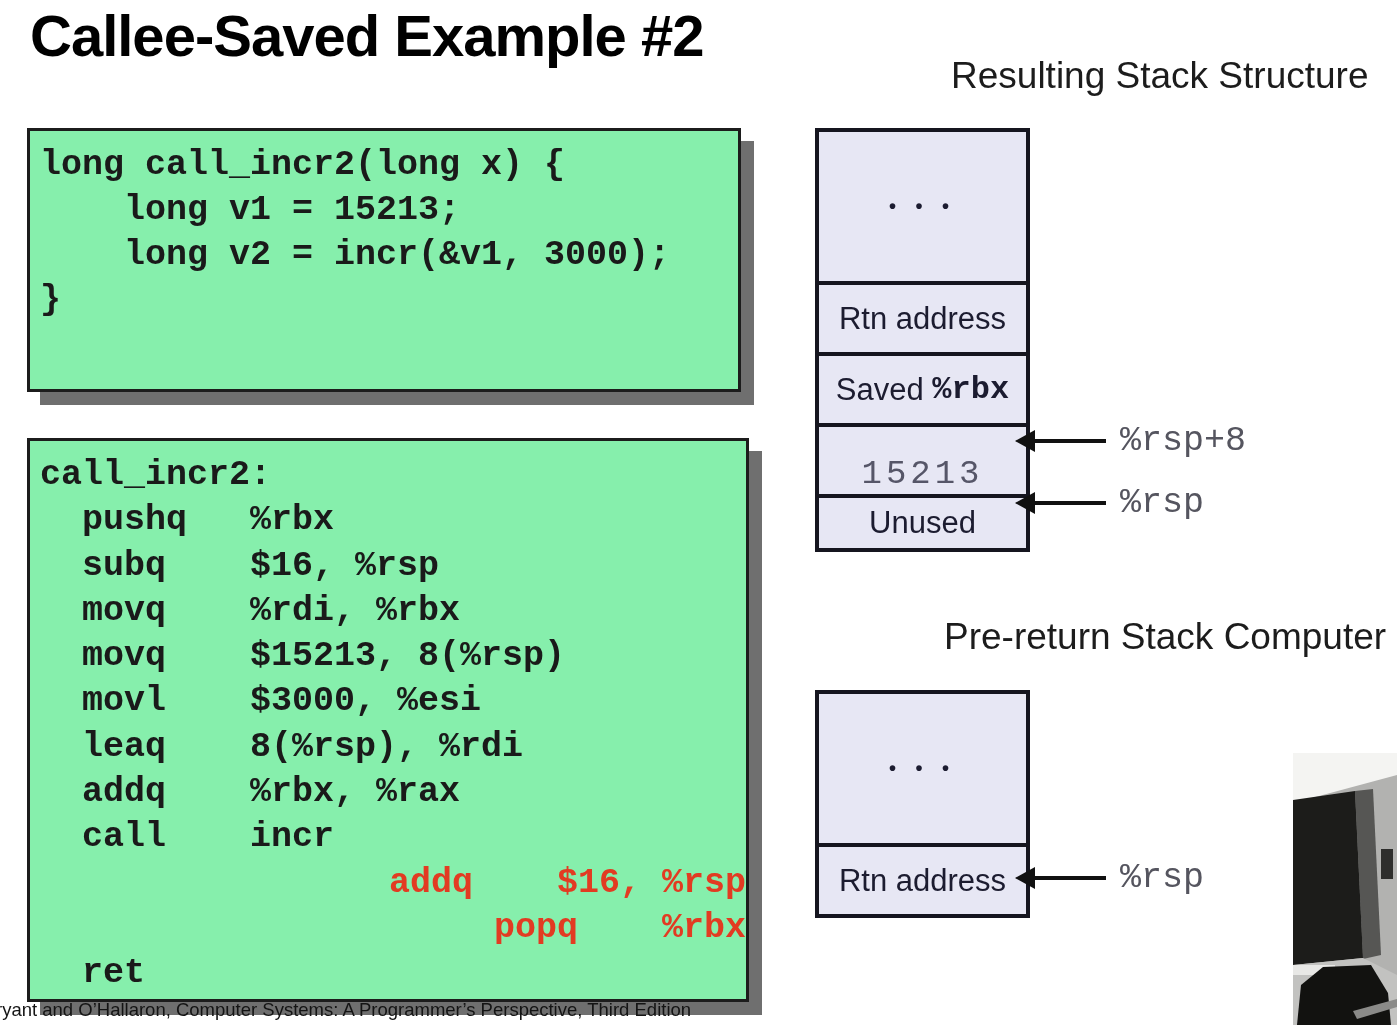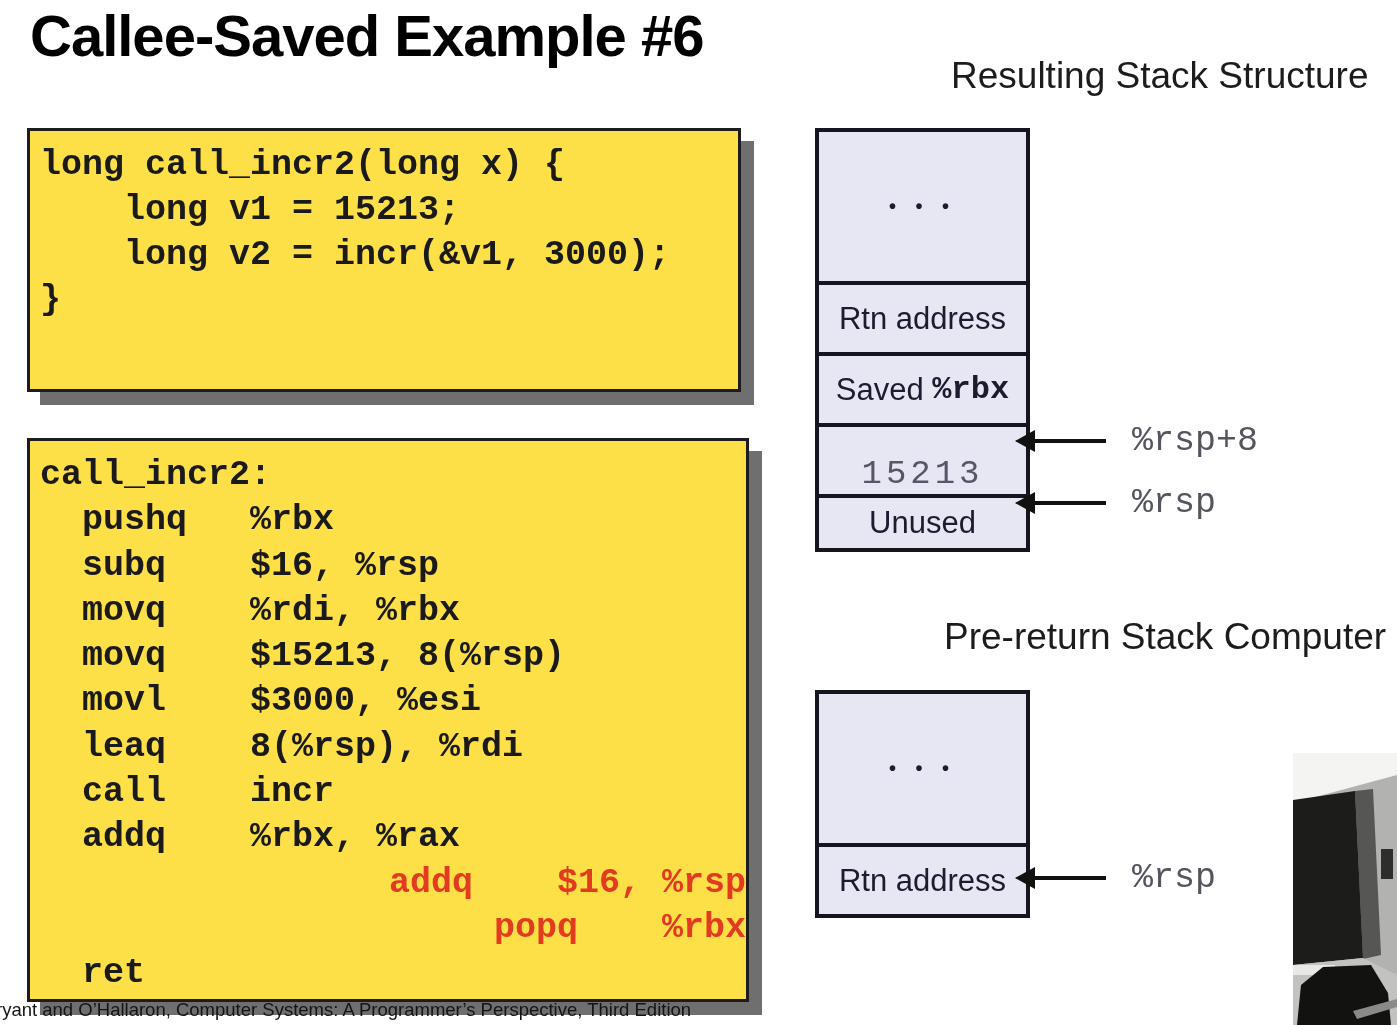--- a/index.html
+++ b/index.html
@@ -10,21 +10,21 @@
 
   
   .slide-title {
     position:absolute; left:30px; top:2px;
     font-size:58px; font-weight:bold; color:#000;
     letter-spacing:-1px; margin:0;
   }
 
   
   .code-box {
-    position:absolute; background:#fde047; border:3px solid #1c1c1c;
+    position:absolute; background:#86efac; border:3px solid #1c1c1c;
     box-shadow:13px 13px 0 #6f6f6f; box-sizing:border-box;
   }
   .c-code  { left:27px; top:128px; width:714px; height:264px; padding:12px 0 0 10px; }
   .asm-code{ left:27px; top:438px; width:722px; height:564px; padding:12px 0 16px 10px; }
   .code-line {
     font-family:"Liberation Mono", monospace; font-weight:bold;
     font-size:35px; line-height:45px; white-space:pre; color:#1a1a1a;
   }
   .asm-code .code-line { line-height:45.3px; }
   .code-line.hl { color:#e23b22;text-align:right; }
@@ -59,58 +59,58 @@
   .p-rsp8     { left:1034px; top:441px; }
   .p-rsp-res  { left:1034px; top:503px; }
   .p-rsp-pre  { left:1034px; top:878px; }
   .arrow { position:relative; width:72px; height:4px; background:#111; flex:none; }
   .arrow::before {
     content:""; position:absolute; left:-19px; top:-9px;
     border-top:11px solid transparent; border-bottom:11px solid transparent;
     border-right:20px solid #111;
   }
   .ptr-label {
-    margin-left:26px; font-family:"Liberation Mono", monospace;
+    margin-left:14px; font-family:"Liberation Mono", monospace;
     font-size:35px; color:#55555f; white-space:nowrap;
   }
 
   
   .footer {
     position:absolute; left:-4px; top:999px; font-size:18.5px; color:#141414;
     white-space:nowrap;
   }
 
   
   .video { position:absolute; left:1293px; top:753px; width:104px; height:272px; }
   .video svg { display:block; }
 </style>
 </head>
 <body>
 
 <div class="slide">
 
-  <h1 class="slide-title">Callee-Saved Example #6</h1>
+  <h1 class="slide-title">Callee-Saved Example #2</h1>
 
   <div class="code-box c-code">
       <div class="code-line">long call_incr2(long x) {</div>
       <div class="code-line">    long v1 = 15213;</div>
       <div class="code-line">    long v2 = incr(&amp;v1, 3000);</div>
       <div class="code-line">}</div>
     </div>
 
   <div class="code-box asm-code">
       <div class="code-line">call_incr2:</div>
       <div class="code-line">  pushq   %rbx</div>
       <div class="code-line">  subq    $16, %rsp</div>
       <div class="code-line">  movq    %rdi, %rbx</div>
       <div class="code-line">  movq    $15213, 8(%rsp)</div>
       <div class="code-line">  movl    $3000, %esi</div>
       <div class="code-line">  leaq    8(%rsp), %rdi</div>
+      <div class="code-line">  addq    %rbx, %rax</div>
       <div class="code-line">  call    incr</div>
-      <div class="code-line">  addq    %rbx, %rax</div>
       <div class="code-line hl">  addq    $16, %rsp</div>
       <div class="code-line hl">  popq    %rbx</div>
       <div class="code-line">  ret</div>
     </div>
 
   <div class="stack-heading heading-resulting">Resulting Stack Structure</div>
 
   <div class="stack stack1">
     <div class="cell dots h149">
       <span>• • •</span>

